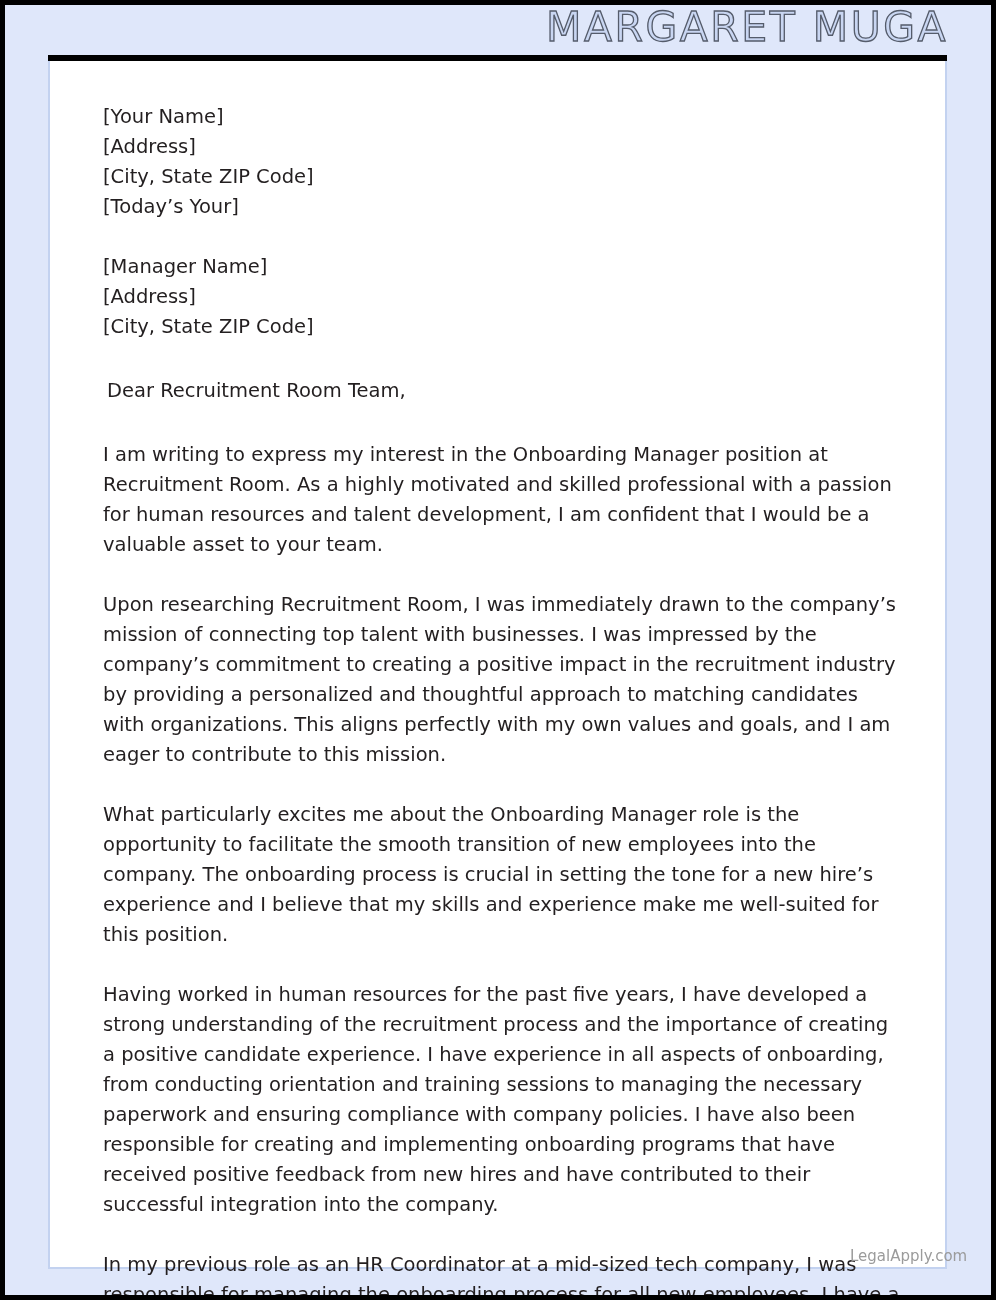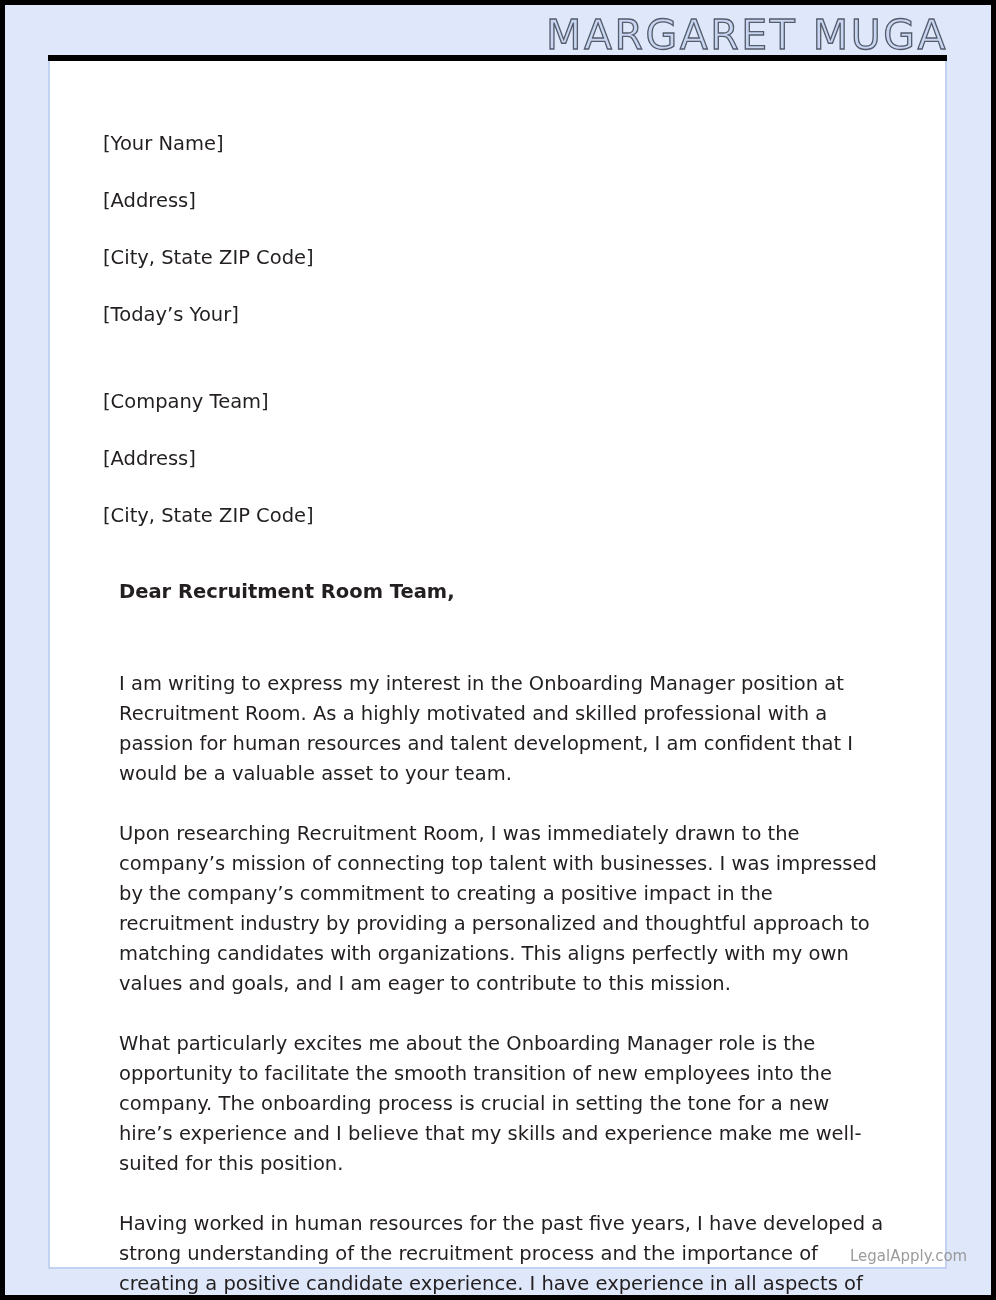--- a/index.html
+++ b/index.html
@@ -29,21 +29,21 @@
   
   .letterhead {
     position: absolute;
     left: 0;
     top: 0;
     width: 986px;
     height: 60px;
     box-sizing: border-box;
     padding-right: 43px;
     display: flex;
-    align-items: center;
+    align-items: flex-start;
     justify-content: flex-end;
   }
   .letterhead-name {
     font-family: "DejaVu Sans", "Liberation Sans", sans-serif;
     font-size: 41px;
     line-height: 44px;
     letter-spacing: 2.5px;
     font-weight: 400;
     color: #c9d6f2;
     -webkit-text-stroke: 1.3px #555c6b;
@@ -84,35 +84,33 @@
     width: 800px;
     font-size: 19.5px;
     line-height: 30px;
     color: #231f20;
     font-family: "DejaVu Sans", "Liberation Sans", sans-serif;
     font-weight: 400;
     z-index: 3;
   }
   .addr-line {
     white-space: nowrap;
-    margin-top: 27px;
   }
   .block-gap {
     height: 30px;
   }
   .para {
-    margin: 16px;
+    margin: 0;
     text-align: left;
   }
   .para + .para {
     margin-top: 30px;
   }
   .salutation {
-    margin: 16px;
-    font-weight: bold;
+    margin: 4px;
   }
 
   
   .watermark {
     position: absolute;
     left: 845px;
     top: 1242px;
     font-size: 15px;
     line-height: 18px;
     color: #9b9b9b;
@@ -139,21 +137,21 @@
     <div class="sender-block">
       <div class="addr-line">[Your Name]</div>
       <div class="addr-line">[Address]</div>
       <div class="addr-line">[City, State ZIP Code]</div>
       <div class="addr-line">[Today’s Your]</div>
     </div>
 
     <div class="block-gap"></div>
 
     <div class="recipient-block">
-      <div class="addr-line">[Company Team]</div>
+      <div class="addr-line">[Manager Name]</div>
       <div class="addr-line">[Address]</div>
       <div class="addr-line">[City, State ZIP Code]</div>
     </div>
 
     <div class="block-gap"></div>
 
     <p class="salutation">Dear Recruitment Room Team,</p>
 
     <div class="block-gap"></div>
 

